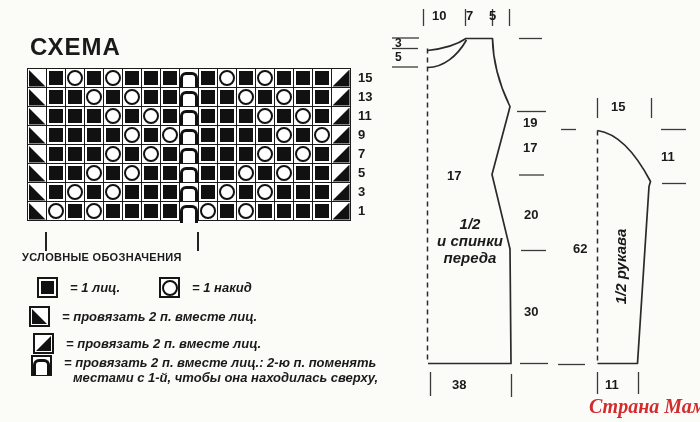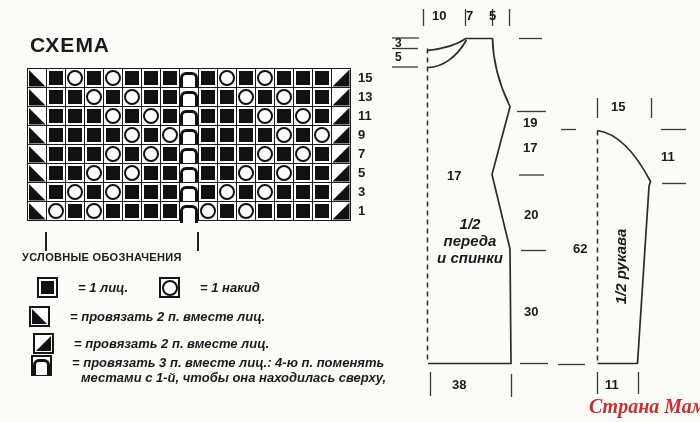--- a/index.html
+++ b/index.html
@@ -7,21 +7,21 @@
     position:relative;
     width:700px;height:422px;
     background:#fbfbf8;
     font-family:"Liberation Sans",sans-serif;
     color:#1a1a1a;
     overflow:hidden;
   }
   
   .schema-title{
     position:absolute;left:30px;top:33px;
-    font-size:21px;font-weight:700;letter-spacing:1px;
+    font-size:24px;font-weight:700;letter-spacing:1px;
   }
   .legend-title{
     position:absolute;left:22px;top:251px;
     font-size:11px;font-weight:700;letter-spacing:.3px;
   }
   
   .grid{position:absolute;left:27px;top:68px;}
   .grid-row{display:flex;margin-top:-1px;}
   .grid-row:first-child{margin-top:0;}
   .cell{
@@ -38,21 +38,21 @@
   .si-t1{width:17px;height:17px;background:#111;clip-path:polygon(0 0,100% 100%,0 100%);}
   .si-t2{width:17px;height:17px;background:#111;clip-path:polygon(100% 0,100% 100%,0 100%);}
   .si-u{width:12px;height:15px;border:3px solid #111;border-bottom:none;border-radius:6px 6px 0 0;background:#fff;}
   .cell .si-u{margin-top:5px;}
   .row-num{
     flex:none;margin-left:7px;width:22px;
     font-size:13px;font-weight:700;line-height:20px;
   }
   .rpt{position:absolute;width:2px;height:19px;background:#222;top:232px;}
   
-  .lg{position:absolute;display:flex;align-items:center;gap:20px;}
+  .lg{position:absolute;display:flex;align-items:center;gap:12px;}
   .lg-box{
     width:21px;height:21px;box-sizing:border-box;flex:none;
     border:2px solid #161616;background:#fff;
     display:flex;align-items:center;justify-content:center;
   }
   .lg-box .si-k{width:13px;height:13px;}
   .lg-box .si-yo{width:12px;height:12px;}
   .lg-box .si-t1,.lg-box .si-t2{width:15px;height:15px;}
   .lg-box .si-u{width:11px;height:13px;margin-top:3px;}
   .lg-text{
@@ -597,41 +597,41 @@
     <span class="lg-box">
         <span class="si si-t2"></span>
       </span>
     <span class="lg-text">= провязать 2 п. вместе лиц.</span>
   </div>
   <div class="lg top-align" style="left:31px;top:355px;">
     <span class="lg-box">
         <span class="si si-u"></span>
       </span>
     <span class="lg-lines">
-      <div>= провязать 3 п. вместе лиц.: 4-ю п. поменять</div>
+      <div>= провязать 2 п. вместе лиц.: 2-ю п. поменять</div>
       <div class="indent">местами с 1-й, чтобы она находилась сверху,</div>
     </span>
   </div>
 
   <span class="m" style="left:432px;top:8px;">10</span>
   <span class="m" style="left:466px;top:8px;">7</span>
   <span class="m" style="left:489px;top:8px;">5</span>
   <span class="m sm" style="left:395px;top:36px;">3</span>
   <span class="m sm" style="left:395px;top:50px;">5</span>
   <span class="m" style="left:523px;top:67px;margin-top:48px;">19</span>
   <span class="m" style="left:447px;top:168px;">17</span>
   <span class="m" style="left:523px;top:140px;">17</span>
   <span class="m" style="left:524px;top:207px;">20</span>
   <span class="m" style="left:524px;top:304px;">30</span>
   <span class="m" style="left:452px;top:377px;">38</span>
 
   <div class="piece-label">
     <div>1/2</div>
+    <div>и спинки</div>
     <div>переда</div>
-    <div>и спинки</div>
   </div>
 
   <span class="m" style="left:611px;top:99px;">15</span>
   <span class="m" style="left:661px;top:149px;">11</span>
   <span class="m" style="left:561px;top:241px;margin-left:12px;">62</span>
   <span class="m" style="left:605px;top:377px;">11</span>
   <div class="sleeve-label">1/2 рукава</div>
 
   <div class="watermark" style="color: rgb(212, 43, 43);">Страна Мам</div>
 </div>

